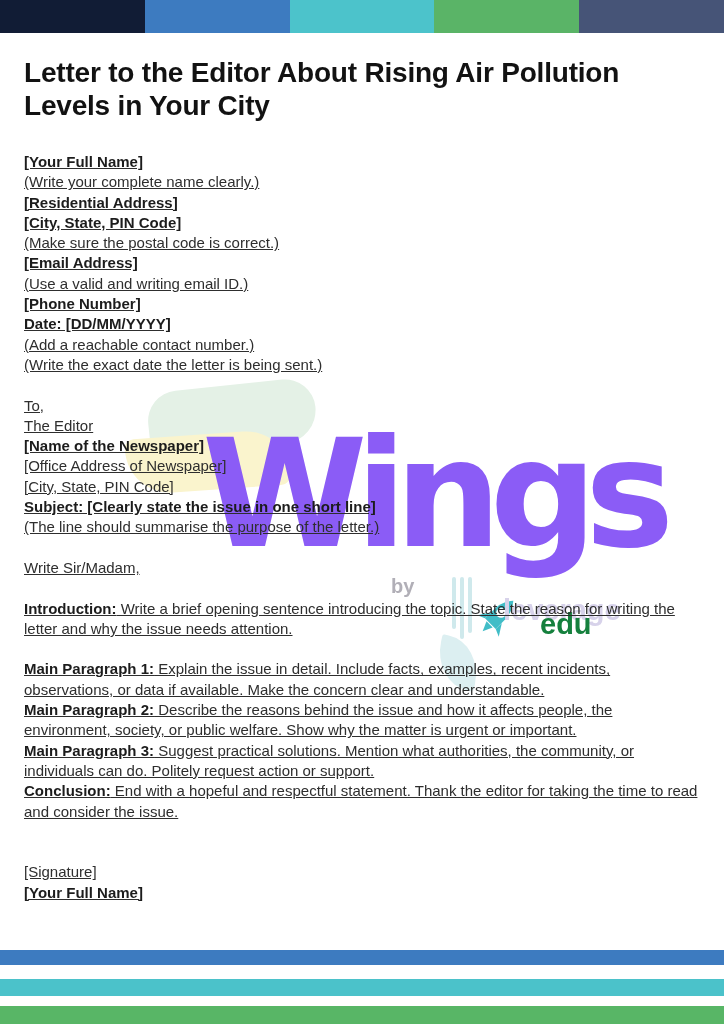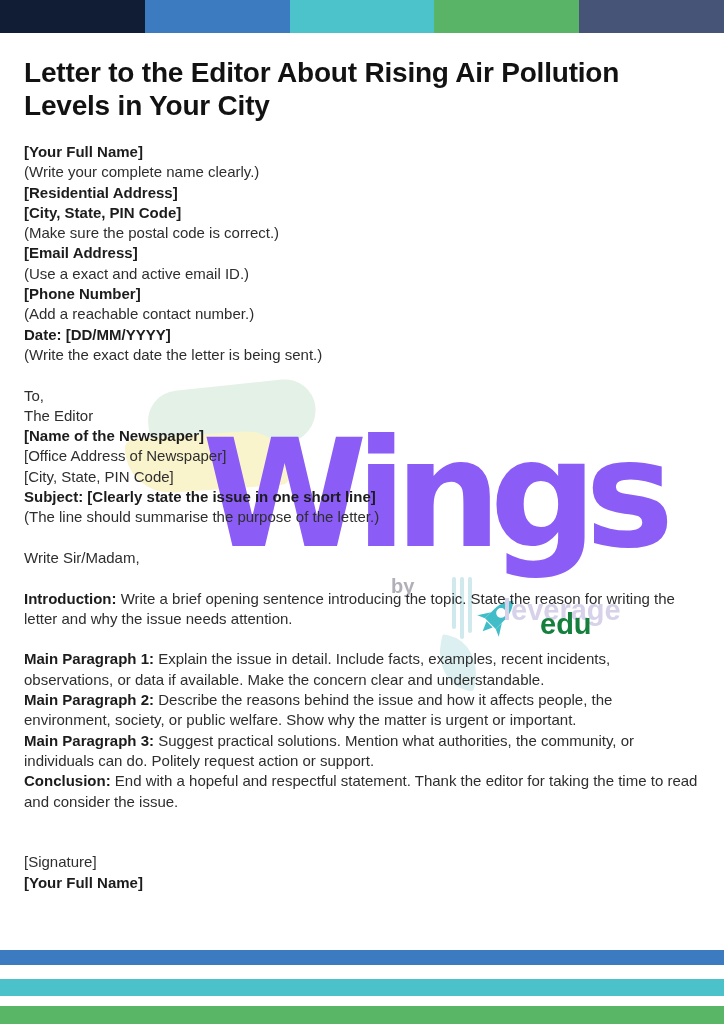--- a/index.html
+++ b/index.html
@@ -76,22 +76,22 @@
   .content {
     position: absolute; top: 33px; left: 0; right: 0; bottom: 0;
     padding: 23px 24px 0 24px; z-index: 1;
   }
   h1.title {
     margin: 0; max-width: 662px;
     font-size: 28px; line-height: 33px; letter-spacing: -0.2px;
     font-weight: 700; color: #121212;
   }
   .letter {
-    margin-top: 20px; width: 676px;
-    font-size: 15px; line-height: 20.3px; color: #2e2e2e;
+    margin-top: 30px; width: 676px;
+    font-size: 15px; line-height: 20.3px; color: #2e2e2e; text-decoration: underline;
   }
   .letter .line { min-height: 20.3px; }
   .letter .blank { height: 20.3px; }
   .letter .bold, .letter .lead { font-weight: 700; color: #1c1c1c; }
   .letter p { margin: 0; }
 </style>
 </head>
 <body>
 
 <div class="page">
@@ -133,24 +133,24 @@
 
     <div class="letter">
 
       <div class="block">
         <div class="line bold">[Your Full Name]</div>
         <div class="line">(Write your complete name clearly.)</div>
         <div class="line bold">[Residential Address]</div>
         <div class="line bold">[City, State, PIN Code]</div>
         <div class="line">(Make sure the postal code is correct.)</div>
         <div class="line bold">[Email Address]</div>
-        <div class="line">(Use a exact and active email ID.)</div>
+        <div class="line">(Use a valid and writing email ID.)</div>
         <div class="line bold">[Phone Number]</div>
+        <div class="line bold">Date: [DD/MM/YYYY]</div>
         <div class="line">(Add a reachable contact number.)</div>
-        <div class="line bold">Date: [DD/MM/YYYY]</div>
         <div class="line">(Write the exact date the letter is being sent.)</div>
       </div>
 
       <div class="blank"></div>
 
       <div class="block">
         <div class="line">To,</div>
         <div class="line">The Editor</div>
         <div class="line bold">[Name of the Newspaper]</div>
         <div class="line">[Office Address of Newspaper]</div>

